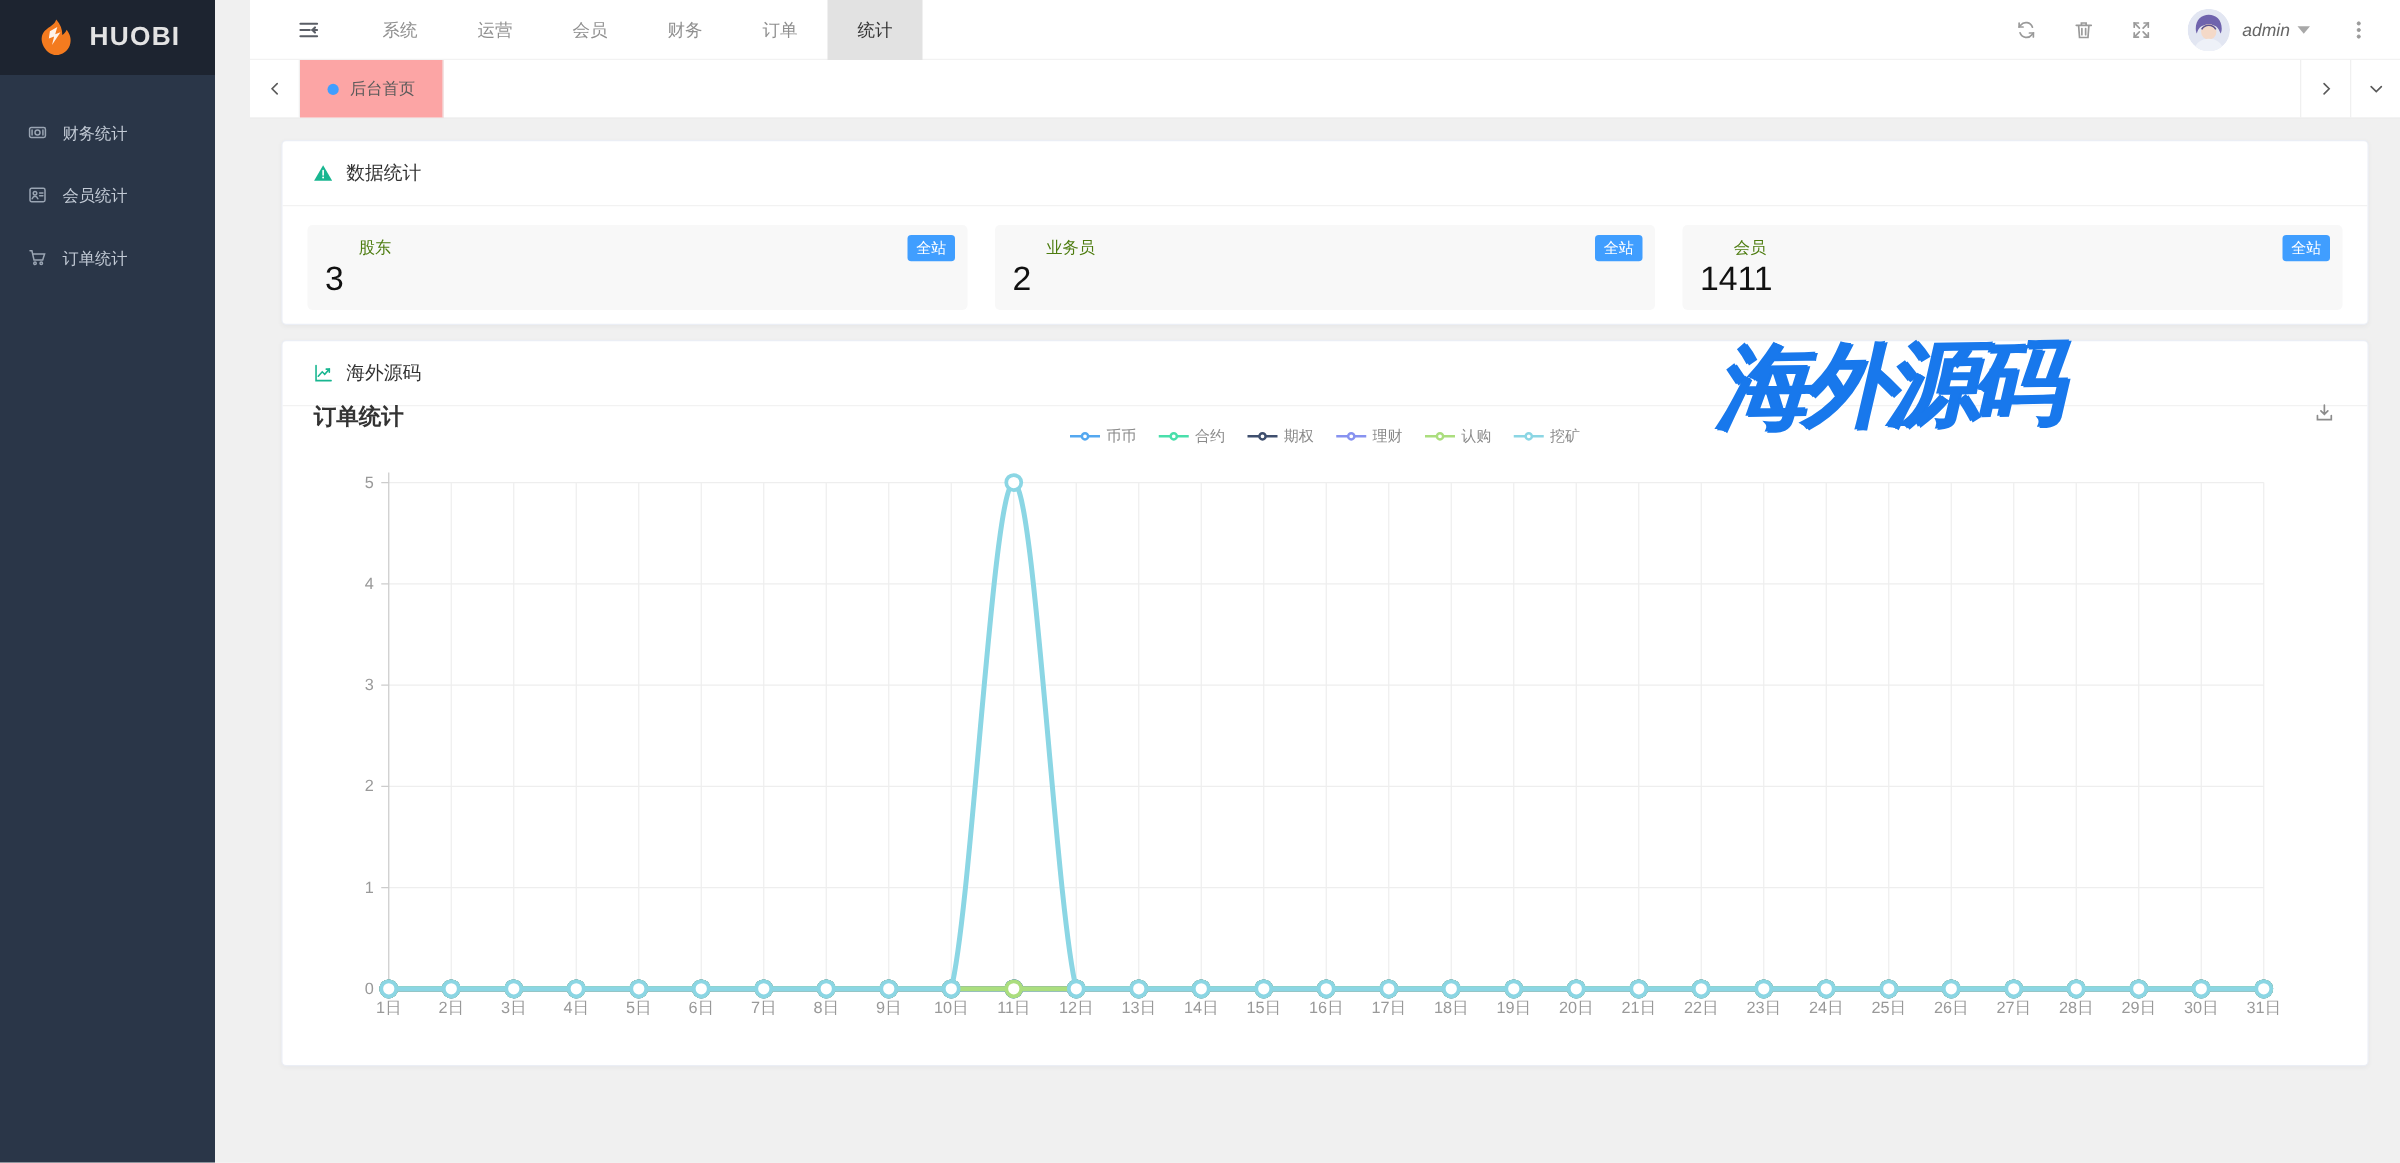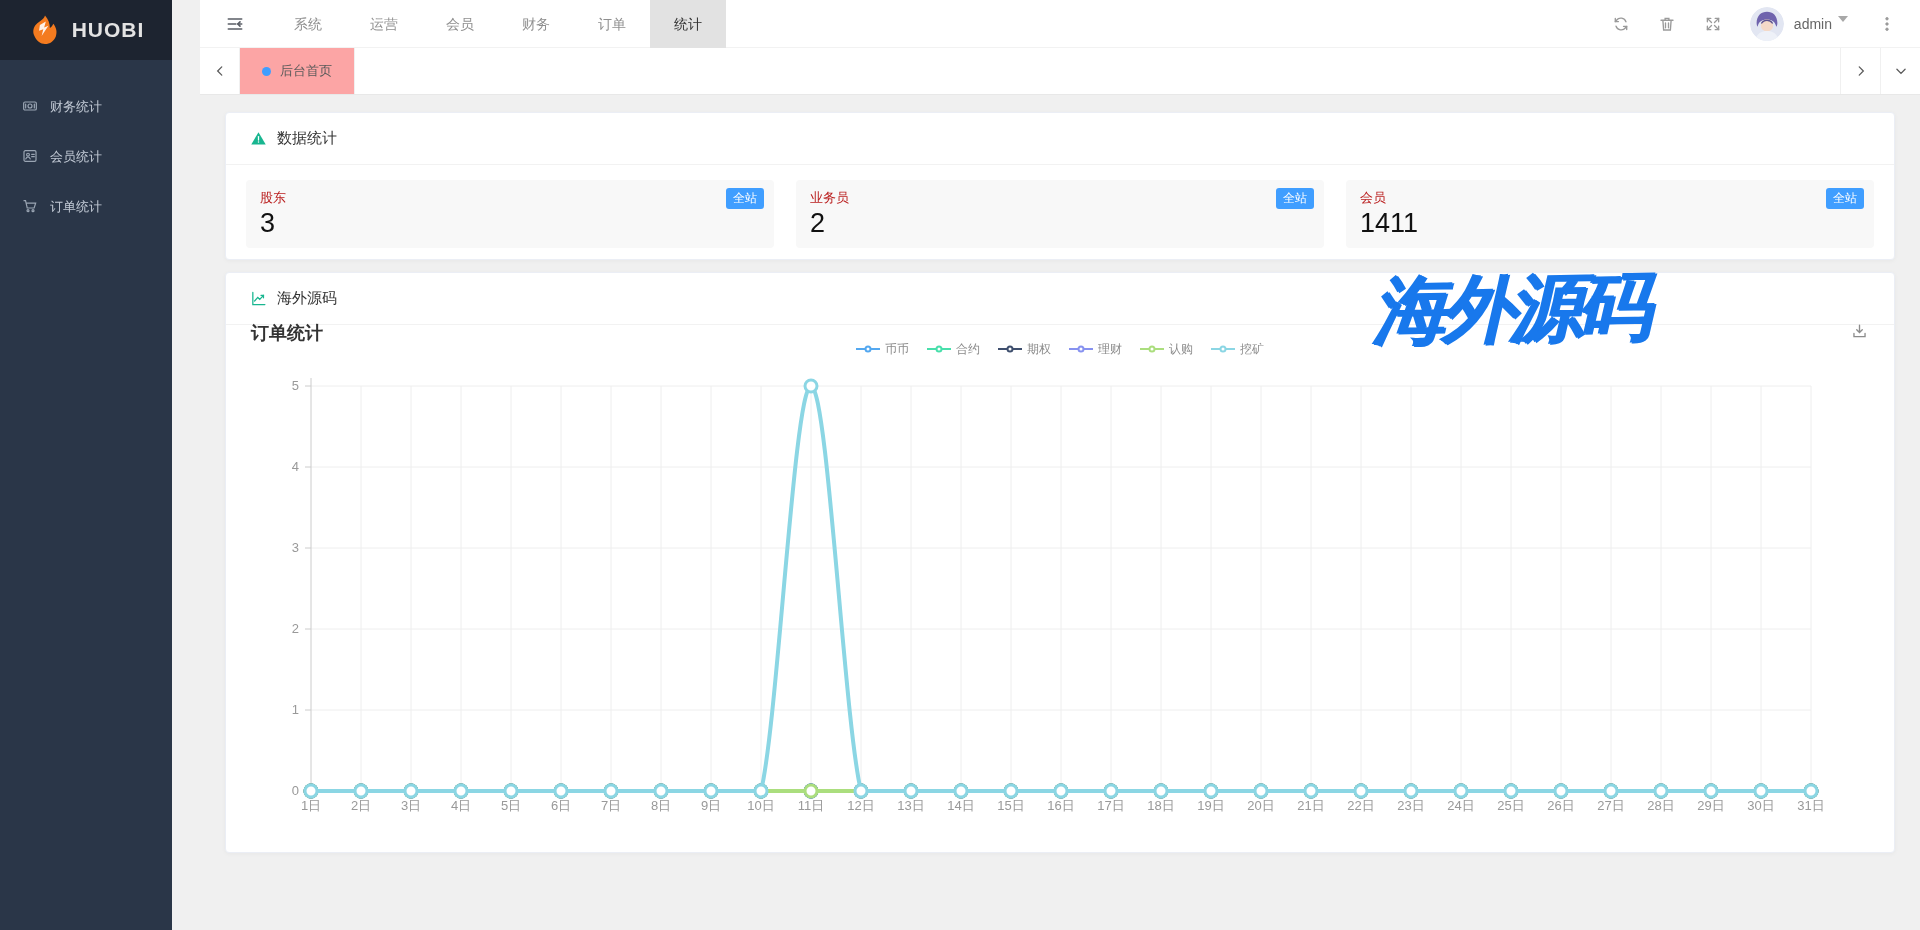--- a/index.html
+++ b/index.html
@@ -10,29 +10,29 @@
   .sidebar { position:absolute; left:0; top:0; width:172px; height:930px; background:#2a3648; z-index:10; }
   .logo { height:60px; background:#1d2430; display:flex; align-items:center; justify-content:center; gap:10px; cursor:pointer; }
   .logo .brand-name { color:#e3e3e3; font-size:21px; font-weight:bold; letter-spacing:1px; }
   .side-menu { padding-top:22px; }
   .side-item { height:50px; display:flex; align-items:center; gap:12px; padding-left:22px;
     color:#c3cbd6; font-size:13px; cursor:pointer; }
   .side-item svg { width:16px; height:16px; stroke:#9aa5b3; }
 
   
   .navbar { position:absolute; left:200px; top:0; right:0; height:48px; background:#fff;
-    display:flex; align-items:center; border-bottom:1px solid #f2f2f2; }
+    display:flex; align-items:center; border-bottom:1px solid #f2f2f2;padding-left:12px; }
   .collapse-btn { width:70px; display:flex; justify-content:center; cursor:pointer; }
   .nav-item { height:48px; line-height:48px; padding:0 24px; font-size:14px; color:#8f8f8f; cursor:pointer; }
   .nav-item.active { background:#e2e2e2; color:#333; }
   .nav-spacer { flex:1; }
   .nav-icon-btn { width:46px; display:flex; justify-content:center; cursor:pointer; }
   .nav-icon-btn svg { width:18px; height:18px; stroke:#9a9a9a; }
   .avatar-wrap { width:34px; height:34px; border-radius:50%; overflow:hidden; margin:0 10px 0 14px; cursor:pointer; flex:none; }
-  .admin-name { font-size:14px; color:#666; cursor:pointer; display:flex; gap:6px; }
+  .admin-name { font-size:14px; color:#666; cursor:pointer; display:flex; align-items:center; gap:6px;font-style:italic; }
   .caret { width:0; height:0; border-left:5px solid transparent; border-right:5px solid transparent; border-top:6px solid #a8a8a8; }
   .more-btn { margin:0 10px 0 16px; }
 
   
   .tagsbar { position:absolute; left:200px; top:48px; right:0; height:47px; background:#fff;
     display:flex; align-items:stretch; border-bottom:1px solid #e8e8e8; }
   .tag-nav-btn { width:40px; display:flex; align-items:center; justify-content:center; cursor:pointer; }
   .tag-nav-btn svg { width:14px; height:14px; stroke:#5a5a5a; }
   .tag-left { border-right:1px solid #f0f0f0; }
   .tag-right { border-left:1px solid #f0f0f0; }
@@ -46,21 +46,21 @@
   .panel { position:absolute; background:#fff; border:1px solid #ebeef5; border-radius:4px;
     box-shadow:0 1px 4px rgba(0,0,0,.04); }
   .panel-stats { left:25px; top:17px; width:1670px; height:148px; }
   .panel-report { left:25px; top:177px; width:1670px; height:581px; }
   .panel-head { height:52px; display:flex; align-items:center; gap:10px; padding:0 24px;
     border-bottom:1px solid #f2f2f2; font-size:15px; color:#333; }
   .panel-head svg { width:17px; height:17px; }
 
   .cards-row { display:flex; gap:22px; padding:15px 20px 0 20px; }
   .stat-card { position:relative; flex:1; height:68px; background:#f8f8f8; border-radius:4px; padding:9px 14px; }
-  .stat-label { font-size:13px; color:#b91c1c; }
+  .stat-label { font-size:13px; color:#4d7c0f;margin-left:27px; }
   .stat-value { font-size:27px; color:#111; margin-top:1px; font-family:"Liberation Sans","DejaVu Sans",sans-serif; }
   .stat-badge { position:absolute; top:8px; right:10px; background:#409eff; color:#fff; font-size:12px;
     padding:2px 7px; border-radius:3px; cursor:pointer; }
 
   .chart-head { position:absolute; left:25px; right:25px; top:44px; height:32px; display:flex; align-items:center; }
   .chart-title { position:absolute; left:0; font-size:18px; font-weight:bold; color:#333; }
   .legend { margin:0 auto; display:flex; align-items:center; gap:18px; }
   .legend-item { display:flex; align-items:center; gap:5px; cursor:pointer;margin-top:32px; }
   .legend-marker { position:relative; width:24px; height:2px; }
   .legend-marker i { position:absolute; left:50%; top:50%; transform:translate(-50%,-50%);

